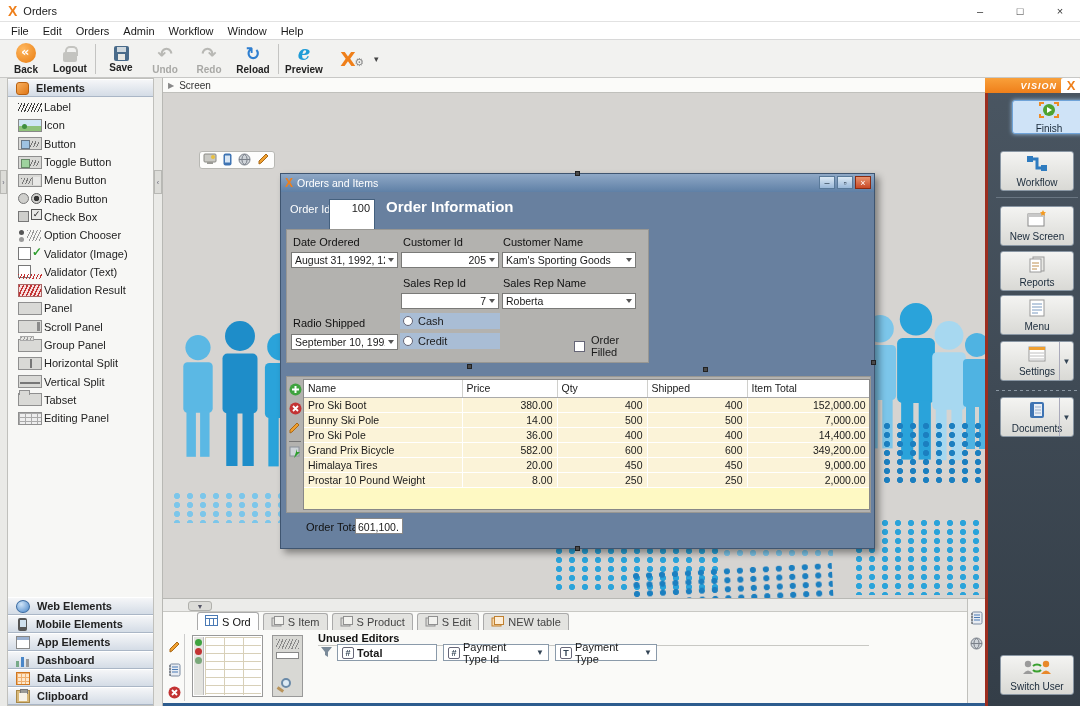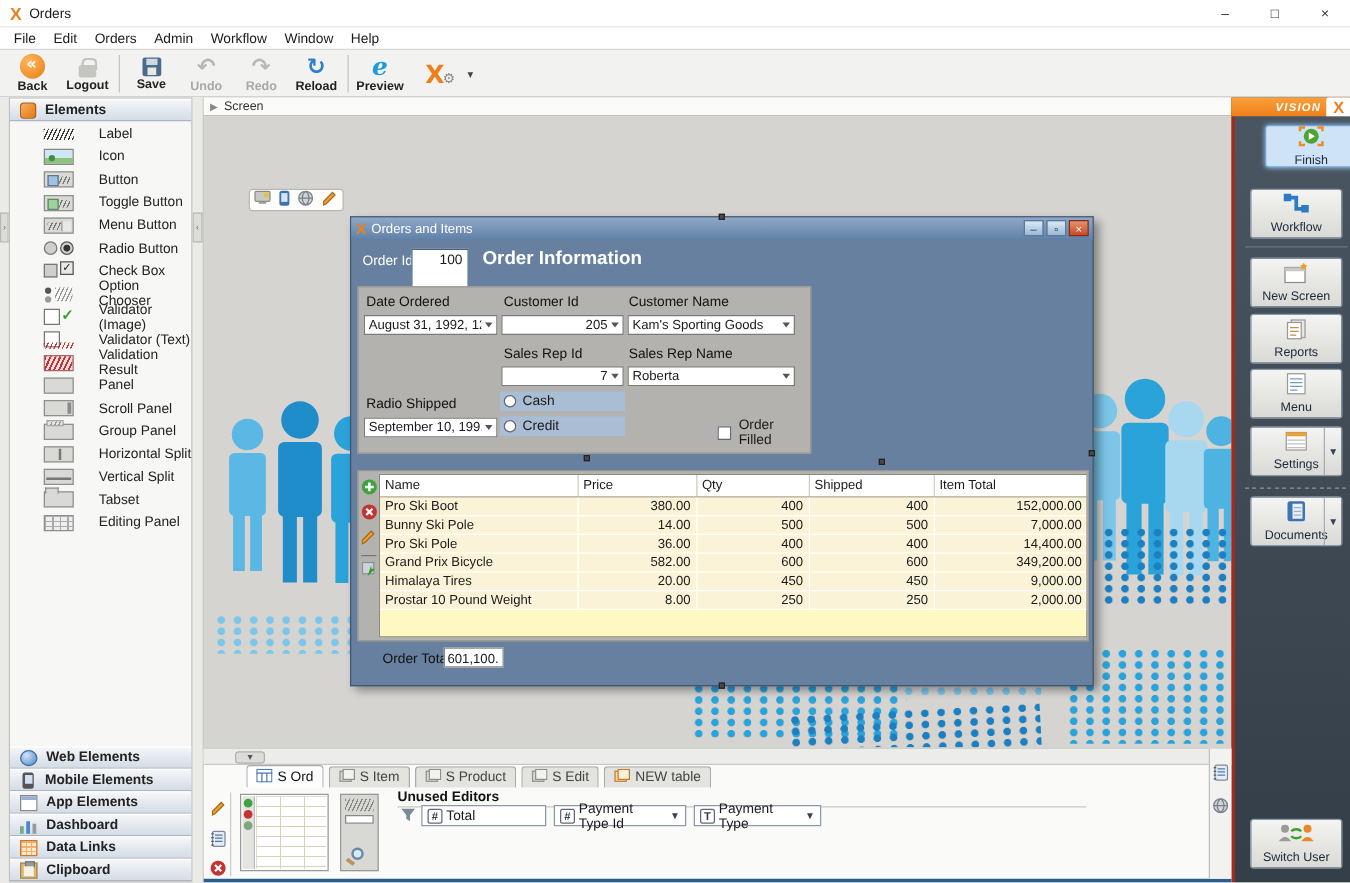--- a/index.html
+++ b/index.html
@@ -36,21 +36,21 @@
   .ic-appx::after { content:"⚙"; position:absolute; right:-3px; top:7px; font-size:11px; color:#8a8a8a; }
   .caret { font-size:9px; color:#444; margin:12px 0 0 4px; }
 
   
   #sidebar { left:0; top:78px; width:163px; height:628px; background:#f3f3f1; border-right:1px solid #b8b8b4; }
   .gutter { position:absolute; top:0; bottom:0; width:7px; background:#eaeae7; }
   .gutter .gh { position:absolute; top:92px; left:0; width:7px; height:24px; background:#dcdcd8; border:1px solid #b8b8b4; font-size:7px; color:#667; display:flex; align-items:center; justify-content:center; }
   #palette-body { position:absolute; left:7px; right:8px; top:0; bottom:0; background:#f7f7f5; border:1px solid #c0c0bc; }
   .acc-head { height:18px; background:linear-gradient(#f5f6f8,#d4dce6); border-top:1px solid #fff; border-bottom:1px solid #aab6c6; display:flex; align-items:center; gap:7px; padding-left:8px; font-weight:bold; color:#222; }
   #palette-items { position:absolute; top:19px; left:0; right:0; }
-  .pal-item { height:18.3px; display:flex; align-items:center; gap:20px; padding-left:27px; }
+  .pal-item { height:18.3px; display:flex; align-items:center; gap:2px; padding-left:10px; }
   .pal-item span.txt { color:#222; }
   #accordion { position:absolute; bottom:0; left:0; right:0; }
 
   .pi { width:24px; height:13px; border:1px solid #8f8f8f; background:#d9d9d6; position:relative; flex:none; }
   .pi-label { border:none; background:repeating-linear-gradient(115deg,#3a3a3a 0 1px,transparent 1px 3px); height:9px; }
   .pi-icon { background:linear-gradient(#cfe6f5 55%,#8fc27a 55%); border:1px solid #888; }
   .pi-icon::after { content:""; position:absolute; left:3px; bottom:2px; width:5px; height:5px; border-radius:50%; background:#3f8f3f; }
   .pi-button::before, .pi-toggle::before { content:""; position:absolute; left:2px; top:2px; width:7px; height:7px; background:#9ec2e2; border:1px solid #667788; }
   .pi-toggle::before { background:#9ed29e; border-color:#668866; }
   .pi-button::after, .pi-toggle::after, .pi-menu::before { content:""; position:absolute; right:2px; top:3px; width:10px; height:6px; background:repeating-linear-gradient(115deg,#777 0 1px,transparent 1px 3px); }
@@ -741,21 +741,21 @@
         <div class="inp"></div>
         <div class="mag"></div>
     </div>
     <div id="unused-header">Unused Editors</div>
     <div id="filter-icon"><svg width="13" height="12">
           <path d="M1 1 h11 l-4 5 v5 l-3 -2 v-3 z" fill="#7a8a99"></path>
         </svg></div>
     <div id="chips">
         <div class="chip">
           <span class="g">#</span>
-          <span style="flex: 1 1 0%;">Total</span>
+          <span style="flex: 1 1 0%; font-weight: bold;">Total</span>
         </div>
         <div class="chip">
           <span class="g">#</span>
           <span style="flex: 1 1 0%;">Payment Type Id</span>
           <span class="ca">▼</span>
         </div>
         <div class="chip">
           <span class="g">T</span>
           <span style="flex: 1 1 0%;">Payment Type</span>
           <span class="ca">▼</span>

